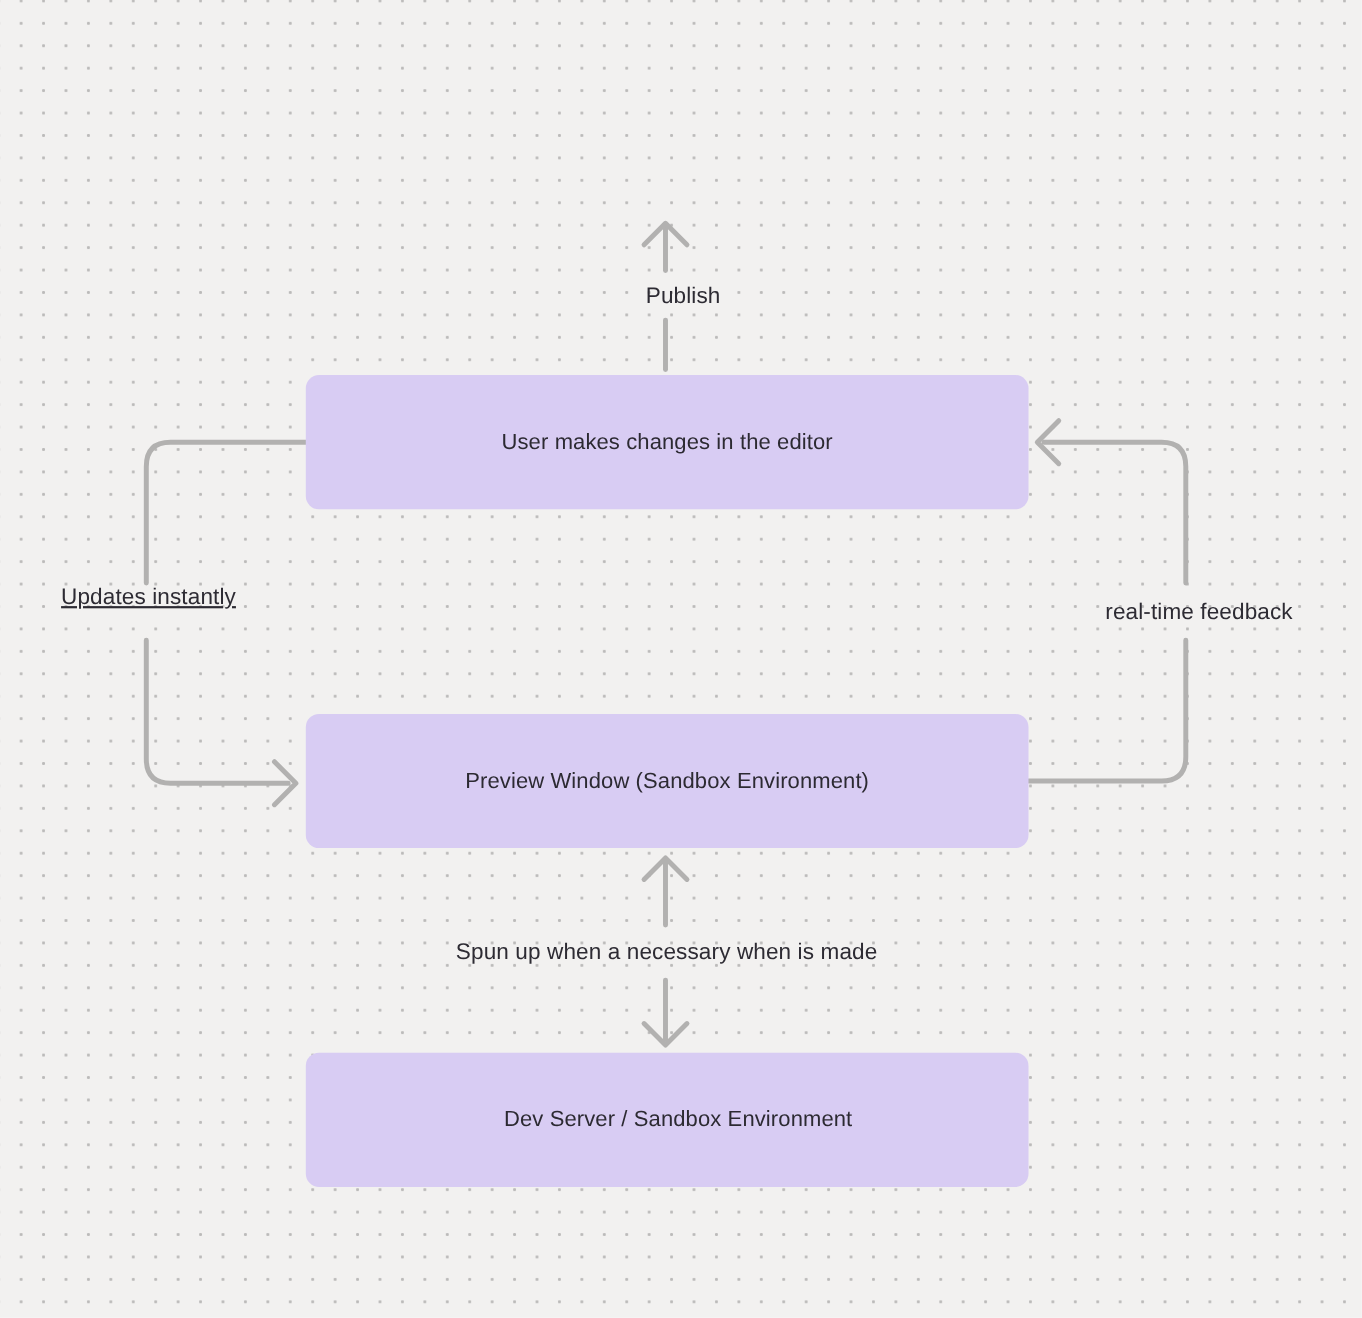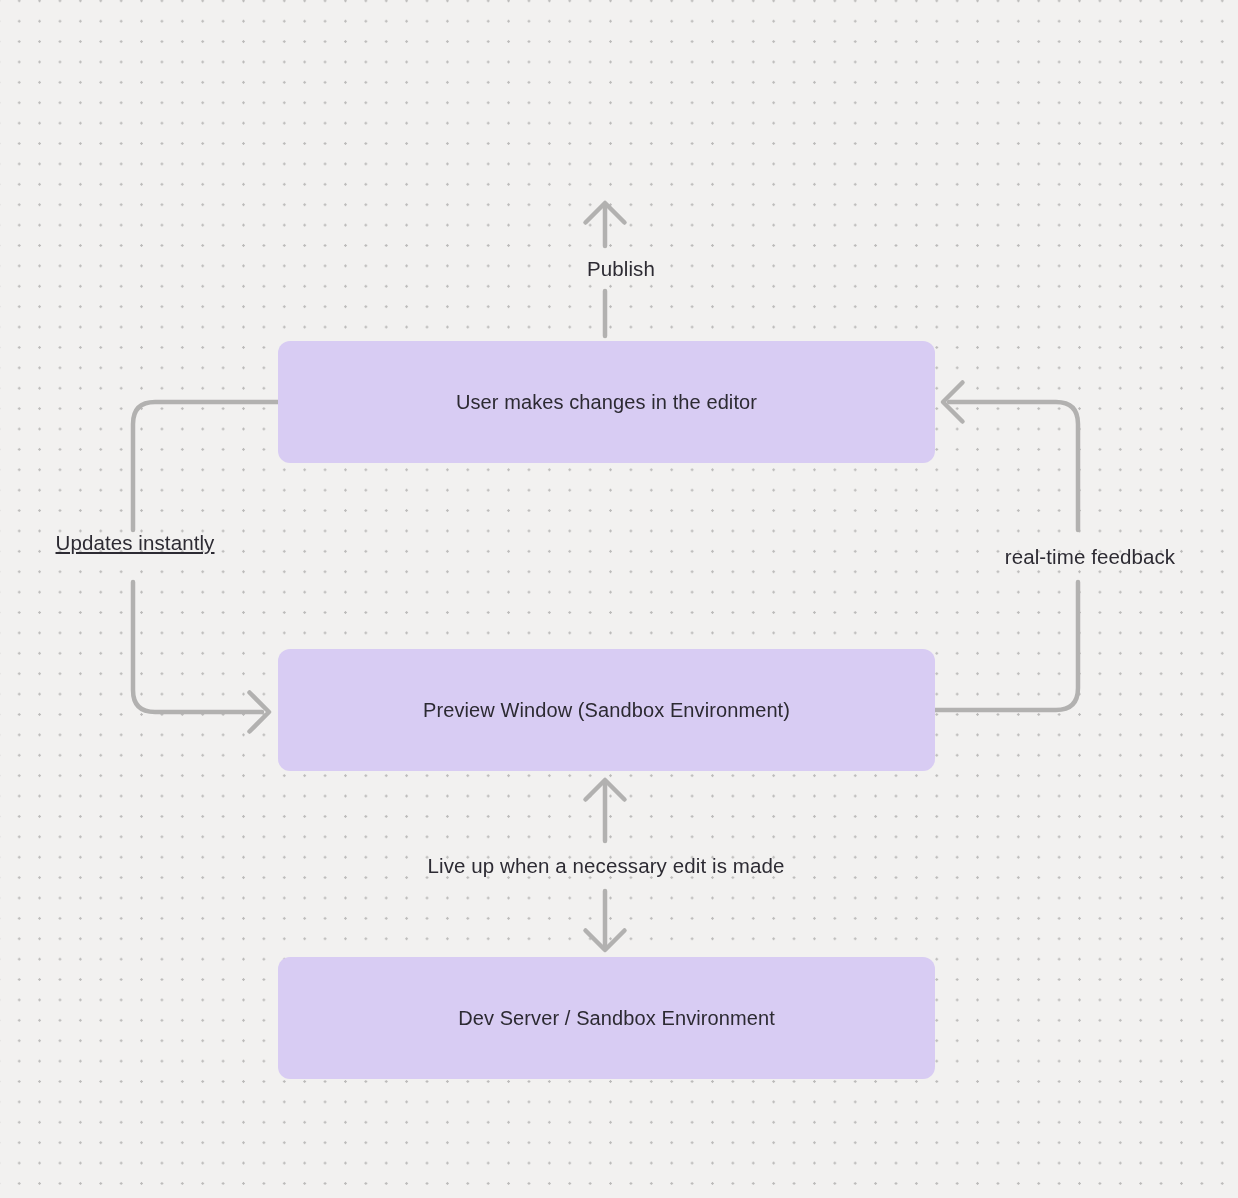--- a/index.html
+++ b/index.html
@@ -112,15 +112,15 @@
     <span>Preview Window (Sandbox Environment)</span>
   </div>
 
   <div class="node node-4">
     <span>Dev Server / Sandbox Environment</span>
   </div>
 
   <div class="edge-label label-publish">Publish</div>
   <div class="edge-label label-updates">Updates instantly</div>
   <div class="edge-label label-feedback">real-time feedback</div>
-  <div class="edge-label label-spun-up">Live up when a necessary edit is made</div>
+  <div class="edge-label label-spun-up">Spun up when a necessary when is made</div>
 
 </div>
 
 </body></html>

